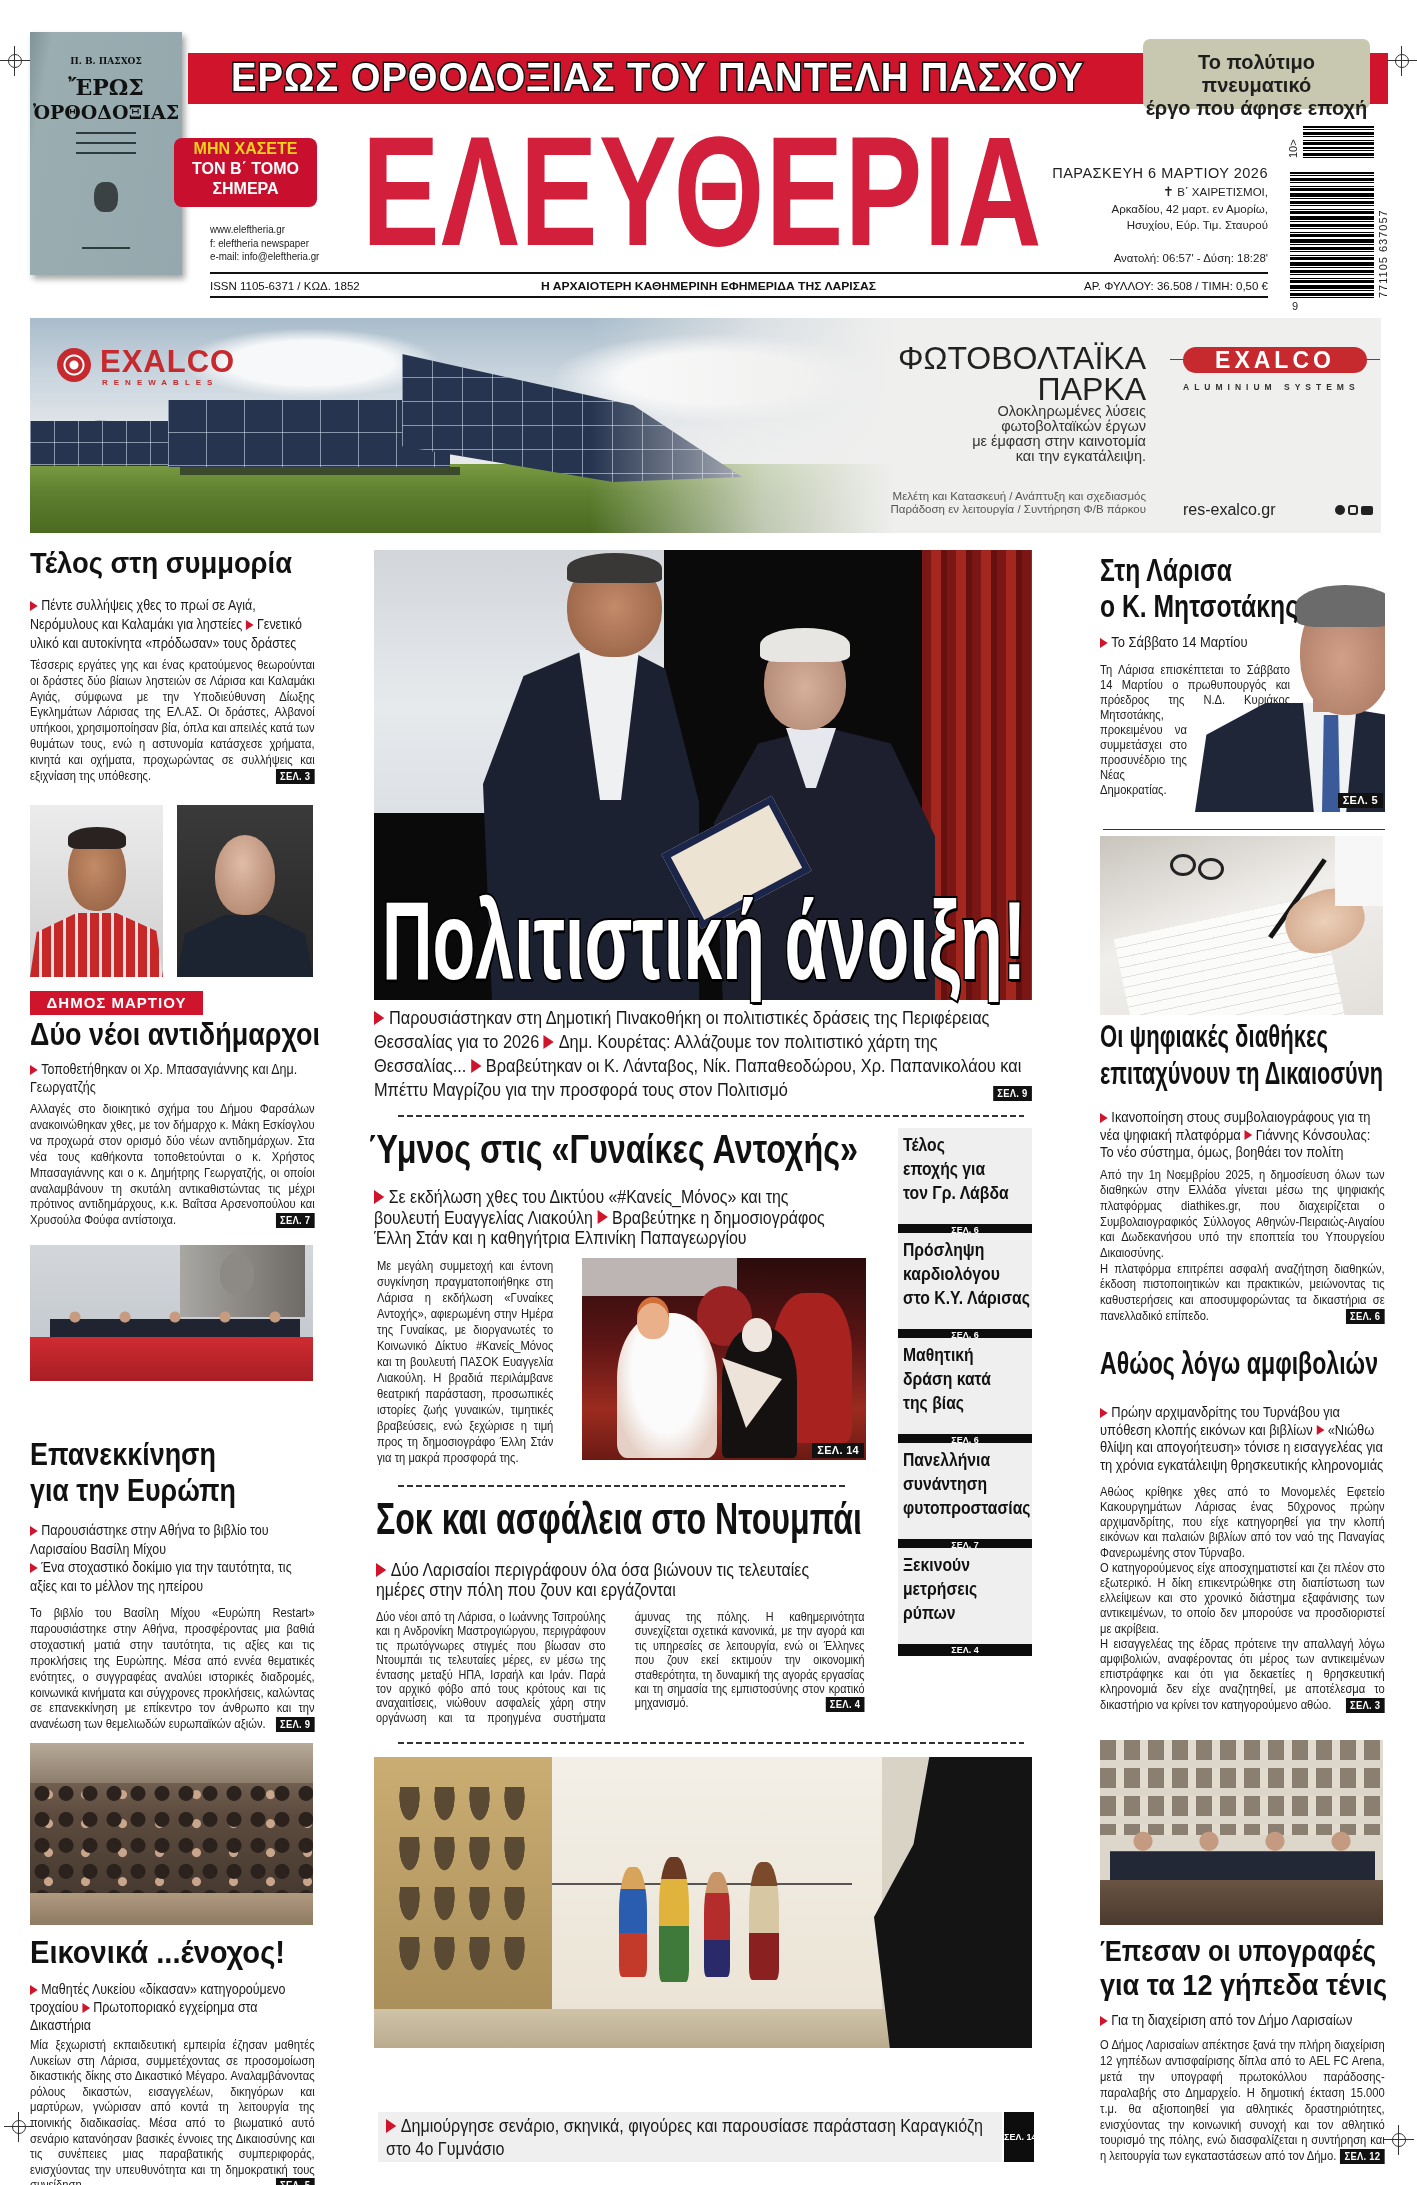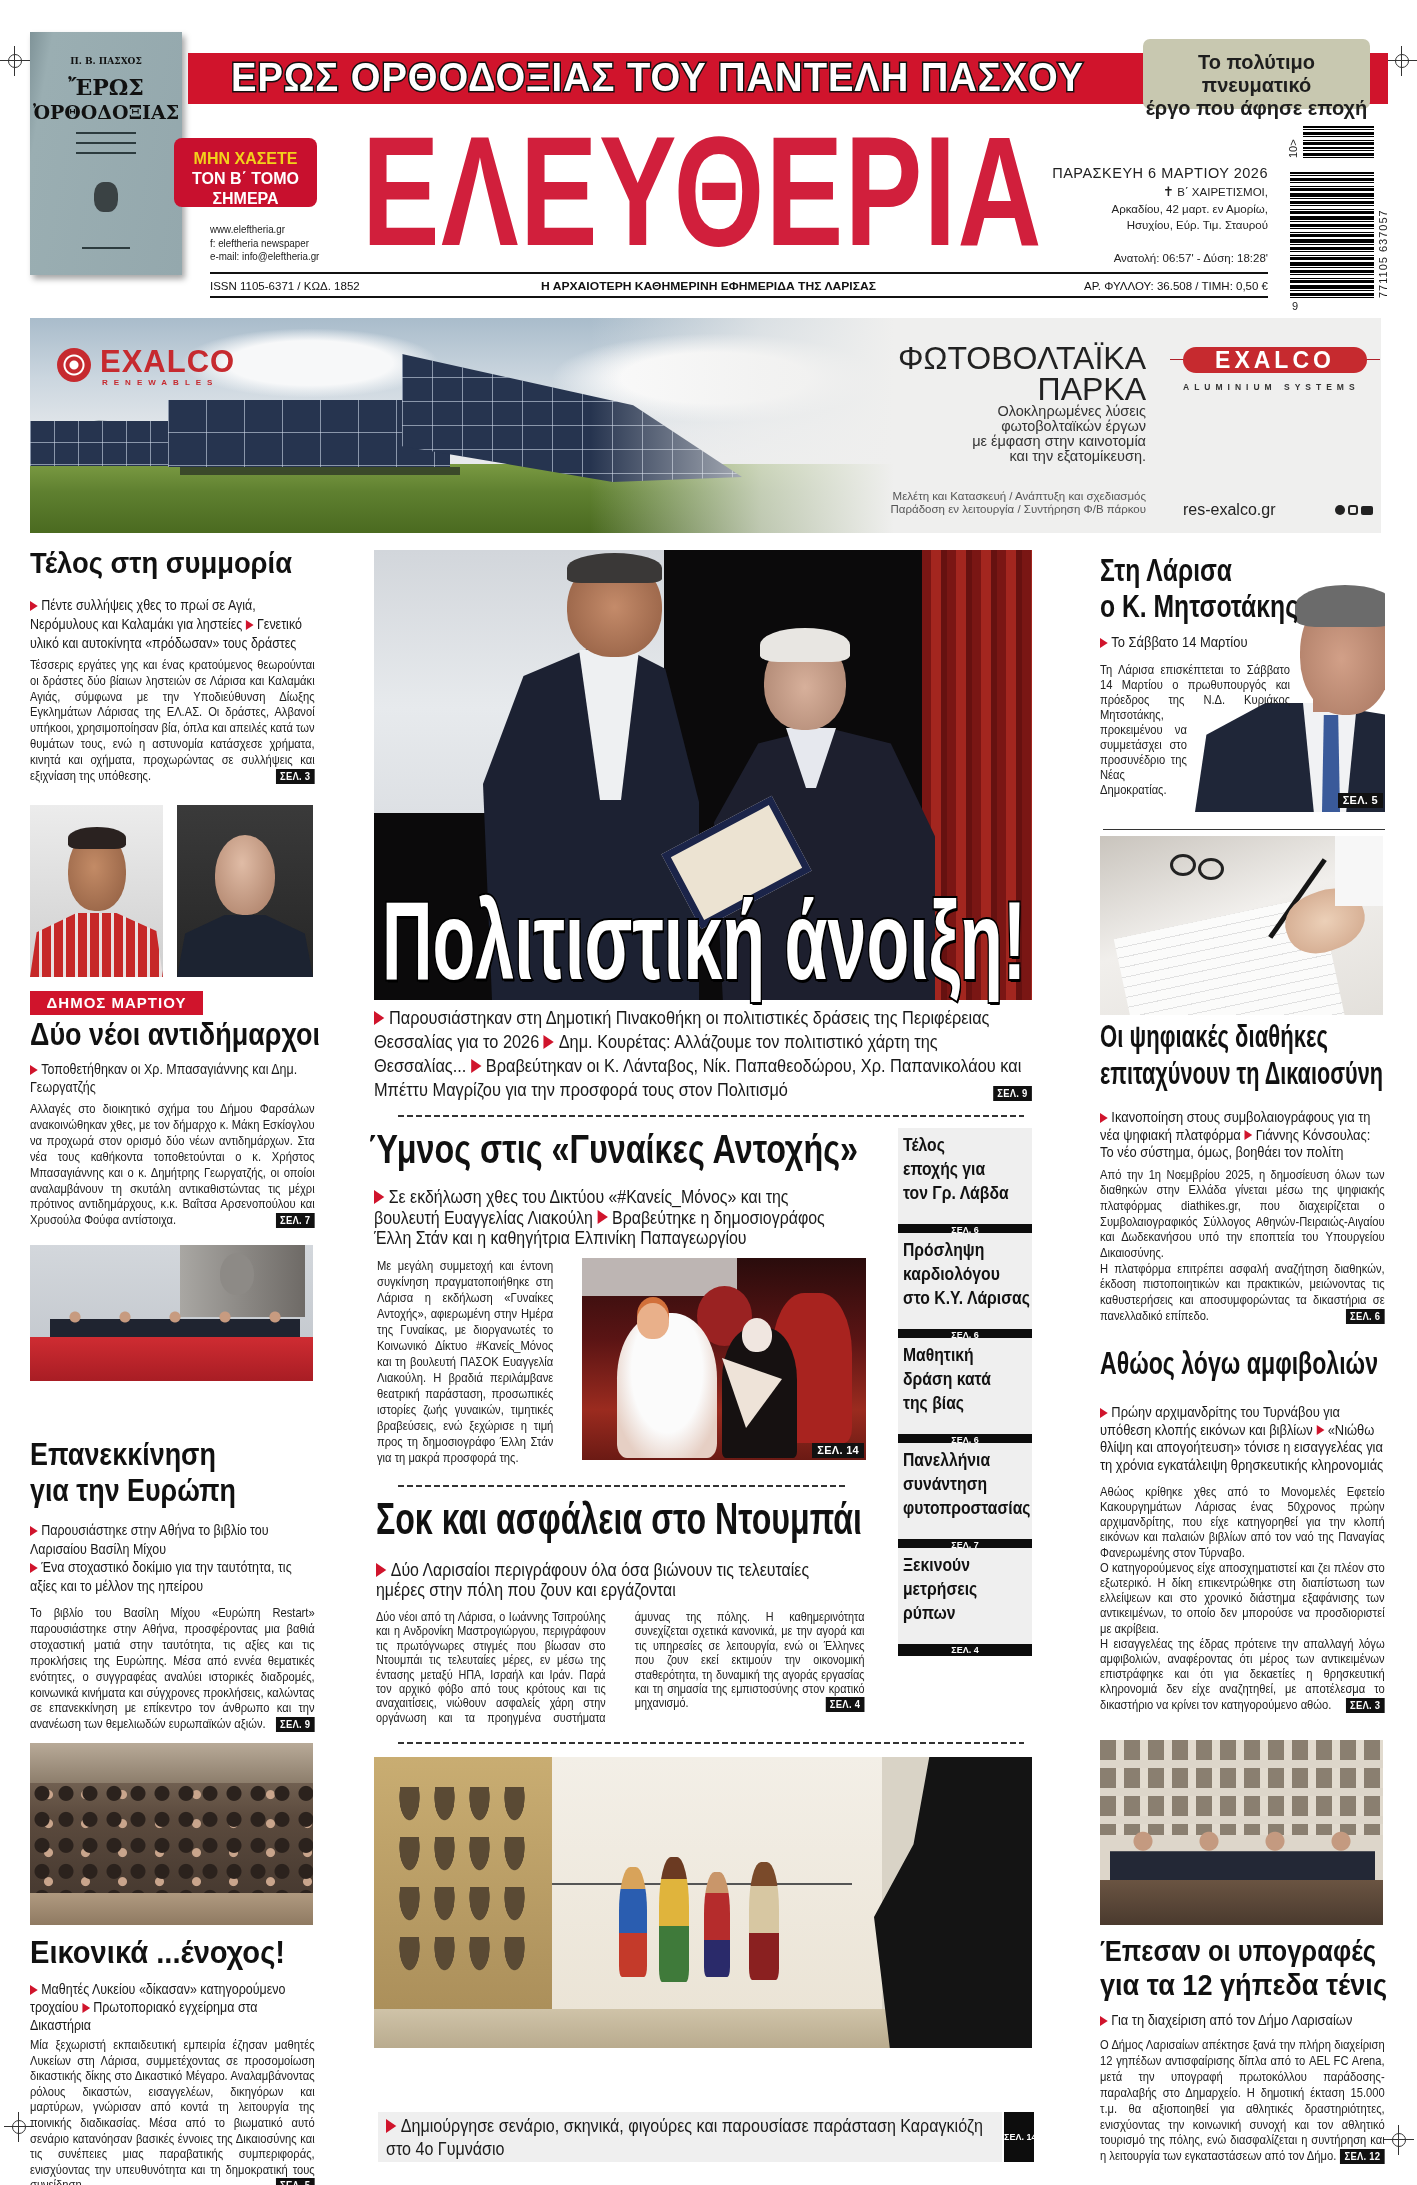--- a/index.html
+++ b/index.html
@@ -16,21 +16,21 @@
 .bt p{margin:0}
 .ref{display:inline-block;float:right;background:#111;color:#fff;font-weight:700;font-size:11px;line-height:13px;padding:1px 5px;margin-top:1px;letter-spacing:.3px}
 .dash{height:2px;background:repeating-linear-gradient(90deg,#333 0 6px,transparent 6px 9px)}
 .ph{position:absolute;overflow:hidden}
 .s{position:absolute}
 .head{position:absolute;border-radius:50% 50% 46% 46%}
 
 .banner{left:188px;top:53px;width:1200px;height:51px;background:#d0142c}
 .banner-title{left:231px;top:57px;font-size:40px;line-height:40px;font-weight:700;color:#fff;-webkit-text-stroke:3px #111;paint-order:stroke fill;letter-spacing:1px}
 .note{left:1143px;top:39px;width:227px;height:70px;border-radius:7px;background:#c8c8b0;text-align:center;font-weight:700;font-size:20px;line-height:23px;color:#1e1e1e;padding-top:12px}
-.promo{left:174px;top:138px;width:143px;height:69px;border-radius:8px;background:#c8102e;text-align:center;font-weight:700;font-size:16px;line-height:20px;color:#fff;padding-top:11px}
+.promo{left:174px;top:138px;width:143px;height:69px;border-radius:8px;background:#c8102e;text-align:center;font-weight:700;font-size:16px;line-height:20px;color:#fff;padding-top:1px}
 .promo .y{color:#f2d21b}
 .logo{left:362px;top:114px;font-size:155px;line-height:155px;font-weight:700;color:#d11f3c;letter-spacing:2px}
 .contacts{left:210px;top:223px;font-size:11.5px;line-height:13.5px;color:#222;transform:scaleX(.85);transform-origin:0 0;width:150px}
 .rt{right:149px;text-align:right;white-space:nowrap;color:#222}
 .rule{left:210px;width:1058px;height:2px;background:#111}
 .row{top:279px;font-size:11.5px;line-height:14px;color:#111;white-space:nowrap}
 .book{left:30px;top:32px;width:152px;height:243px;background:linear-gradient(100deg,#7f9398 0%,#9aaeb2 12%,#94a8ad 100%);box-shadow:3px 4px 6px rgba(0,0,0,.35);text-align:center;font-family:"DejaVu Serif",serif;color:#111}
 .barcode{background:repeating-linear-gradient(180deg,#000 0 2px,#fff 2px 3px,#000 3px 4px,#fff 4px 6px,#000 6px 9px,#fff 9px 10px,#000 10px 11px,#fff 11px 14px,#000 14px 15px,#fff 15px 16px,#000 16px 19px,#fff 19px 21px)}
 
 .ad{left:30px;top:318px;width:1351px;height:215px;background:#efefee;overflow:hidden}
@@ -127,21 +127,21 @@
     <div class="s" style="left:72px;top:60px;font-size:8px;line-height:9px;font-weight:700;color:#c62a2f;letter-spacing:6px">RENEWABLES</div>
 
     <div class="s" style="right:235px;top:25px;text-align:right;font-size:32px;line-height:31px;color:#222;white-space:nowrap">
       <div>ΦΩΤΟΒΟΛΤΑΪΚΑ</div>
       <div>ΠΑΡΚΑ</div>
     </div>
     <div class="s" style="right:235px;top:86px;text-align:right;font-size:14.5px;line-height:15px;color:#333;white-space:nowrap">
       <div>Ολοκληρωμένες λύσεις</div>
       <div>φωτοβολταϊκών έργων</div>
       <div>με έμφαση στην καινοτομία</div>
-      <div>και την εξατομίκευση.</div>
+      <div>και την εγκατάλειψη.</div>
     </div>
     <div class="s" style="right:235px;top:172px;text-align:right;font-size:11.5px;line-height:13px;color:#555;white-space:nowrap">
       <div>Μελέτη και Κατασκευή / Ανάπτυξη και σχεδιασμός</div>
       <div>Παράδοση εν λειτουργία / Συντήρηση Φ/Β πάρκου</div>
     </div>
 
     <div class="s" style="left:1140px;top:41px;width:210px;height:1px;background:#b0202a"></div>
     <div class="s" style="left:1153px;top:29px;width:184px;height:26px;border-radius:13px;background:#c62a2f;color:#fff;text-align:center;font-weight:700;font-size:23px;line-height:26px;letter-spacing:4px">EXALCO</div>
     <div class="s" style="left:1153px;top:64px;width:184px;text-align:left;font-size:8.5px;line-height:10px;font-weight:700;color:#333;letter-spacing:5px;white-space:nowrap">ALUMINIUM SYSTEMS</div>
     <div class="s" style="left:1153px;top:183px;font-size:16px;line-height:18px;color:#222">res-exalco.gr</div>

